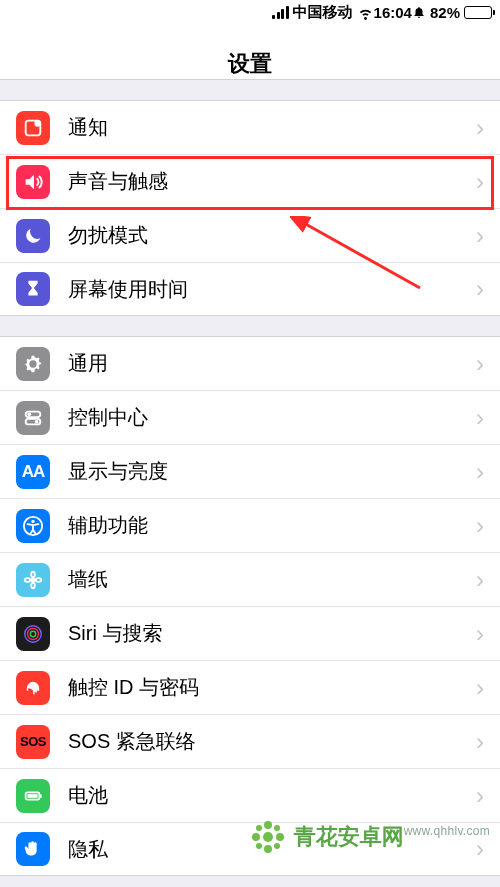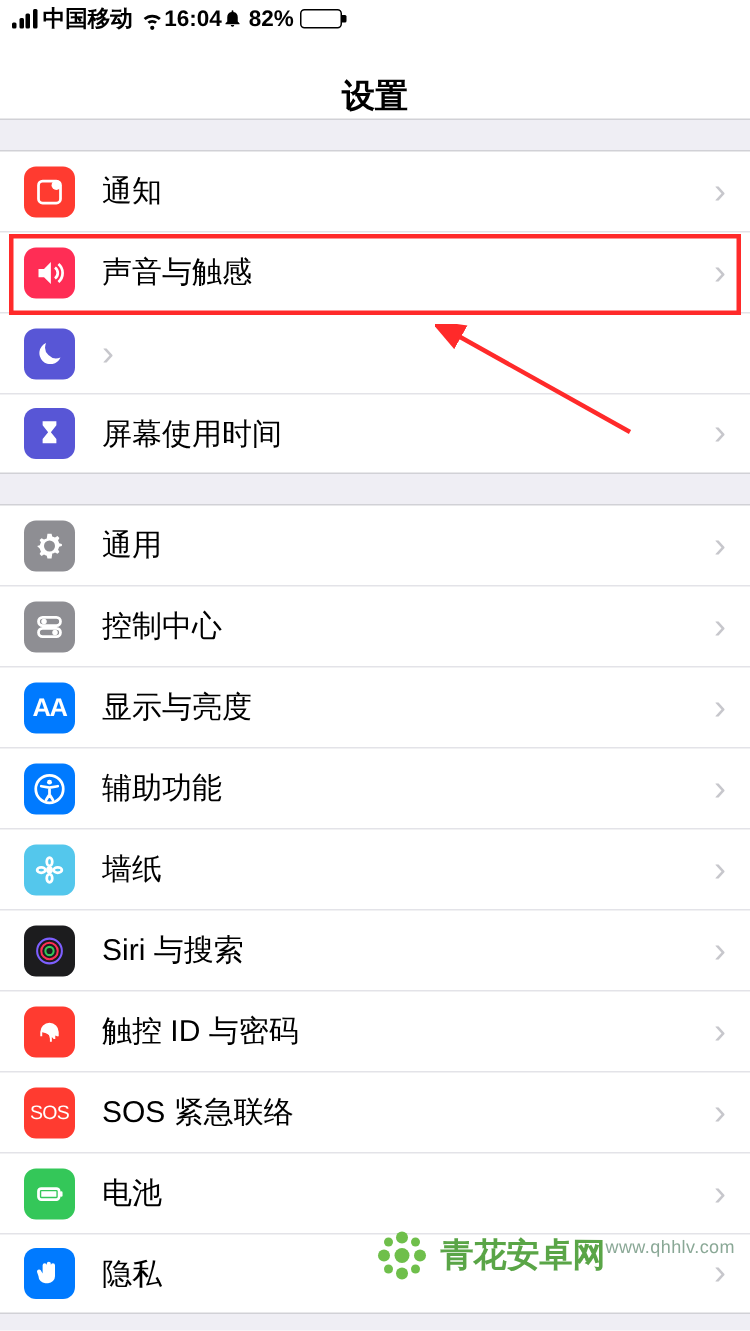--- a/index.html
+++ b/index.html
@@ -10,21 +10,21 @@
       background: #efeef4;
       position: relative;
       overflow: hidden;
     }
     
     .statusbar {
       height: 24px;
       background: #fff;
       display: flex;
       align-items: center;
-      justify-content: flex-start;
+      justify-content: flex-end;
       padding: 4px 8px;
       font-size: 15px;
       font-weight: 600;
     }
     .statusbar .left, .statusbar .right { display: flex; align-items: center; gap: 4px; }
     .signal { display: flex; align-items: flex-end; gap: 1.5px; }
     .signal span { width: 3px; background: #000; display: inline-block; border-radius: 1px; }
     .signal span:nth-child(1){height:4px}.signal span:nth-child(2){height:7px}
     .signal span:nth-child(3){height:10px}.signal span:nth-child(4){height:13px}
     .battery {
@@ -84,21 +84,21 @@
       display:flex; align-items:center; gap:6px;
       color:#5aa547; font-weight:700;
     }
     .watermark .txt { display:flex; line-height:1.05; }
     .watermark .brand { font-size:22px; }
     .watermark .url { font-size:12px; color:#8aa896; font-weight:400; letter-spacing:0.3px; }
     .wm-logo { width:40px; height:40px; }
     
     .icon-wrap svg { width:22px; height:22px; fill:#fff; }
     .icon-aa { font-size:17px; font-weight:700; color:#fff; letter-spacing:-1px; }
-    .icon-sos { font-size:13px; font-weight:400; color:#ffffff; letter-spacing:-0.5px; }
+    .icon-sos { font-size:13px; font-weight:700; color:#000000; letter-spacing:-0.5px; }
   </style>
 </head>
 <body>
 
 <div class="statusbar">
   <div class="left">
     <span class="signal">
       <span></span>
         <span></span>
         <span></span>
@@ -149,20 +149,21 @@
     <span class="label">声音与触感</span>
     <span class="chev">›</span>
   </div>
 
   <div class="row">
     <span class="icon-wrap" style="background:#5856d6">
       <svg viewBox="0 0 24 24">
           <path d="M20 14.5A8 8 0 019.5 4 8 8 0 1020 14.5z"></path>
         </svg>
     </span>
+    <span class="label">勿扰模式</span>
     <span class="chev">›</span>
   </div>
 
   <div class="row">
     <span class="icon-wrap" style="background:#5856d6">
       <svg viewBox="0 0 24 24">
           <path d="M7 3h10v3l-4 5 4 5v3H7v-3l4-5-4-5V3z"></path>
         </svg>
     </span>
     <span class="label">屏幕使用时间</span>

